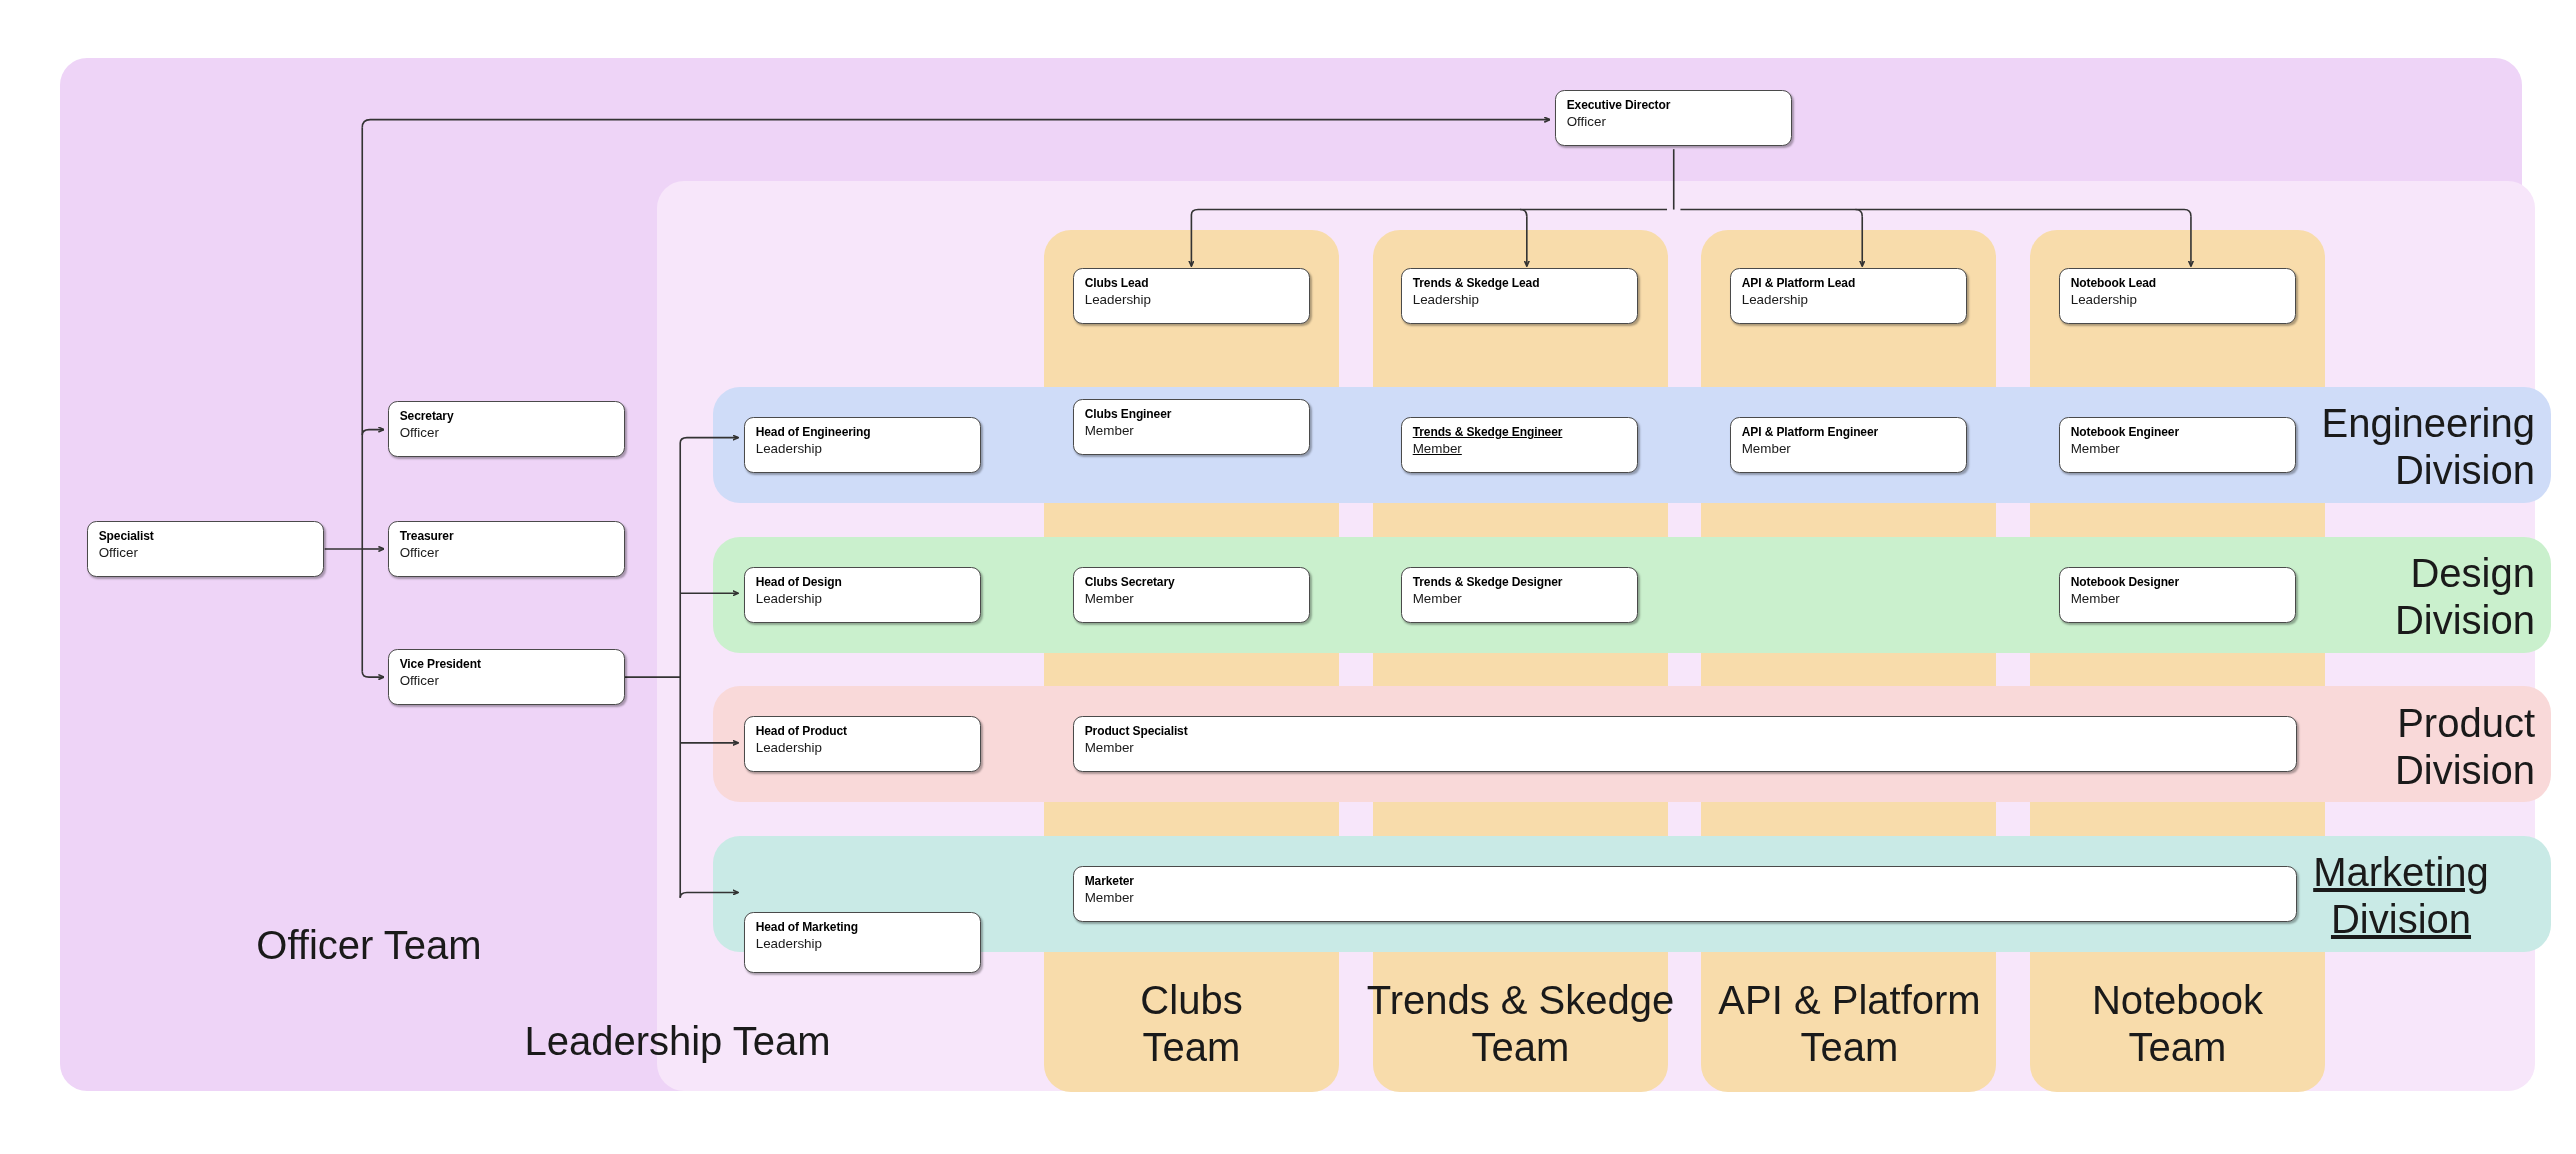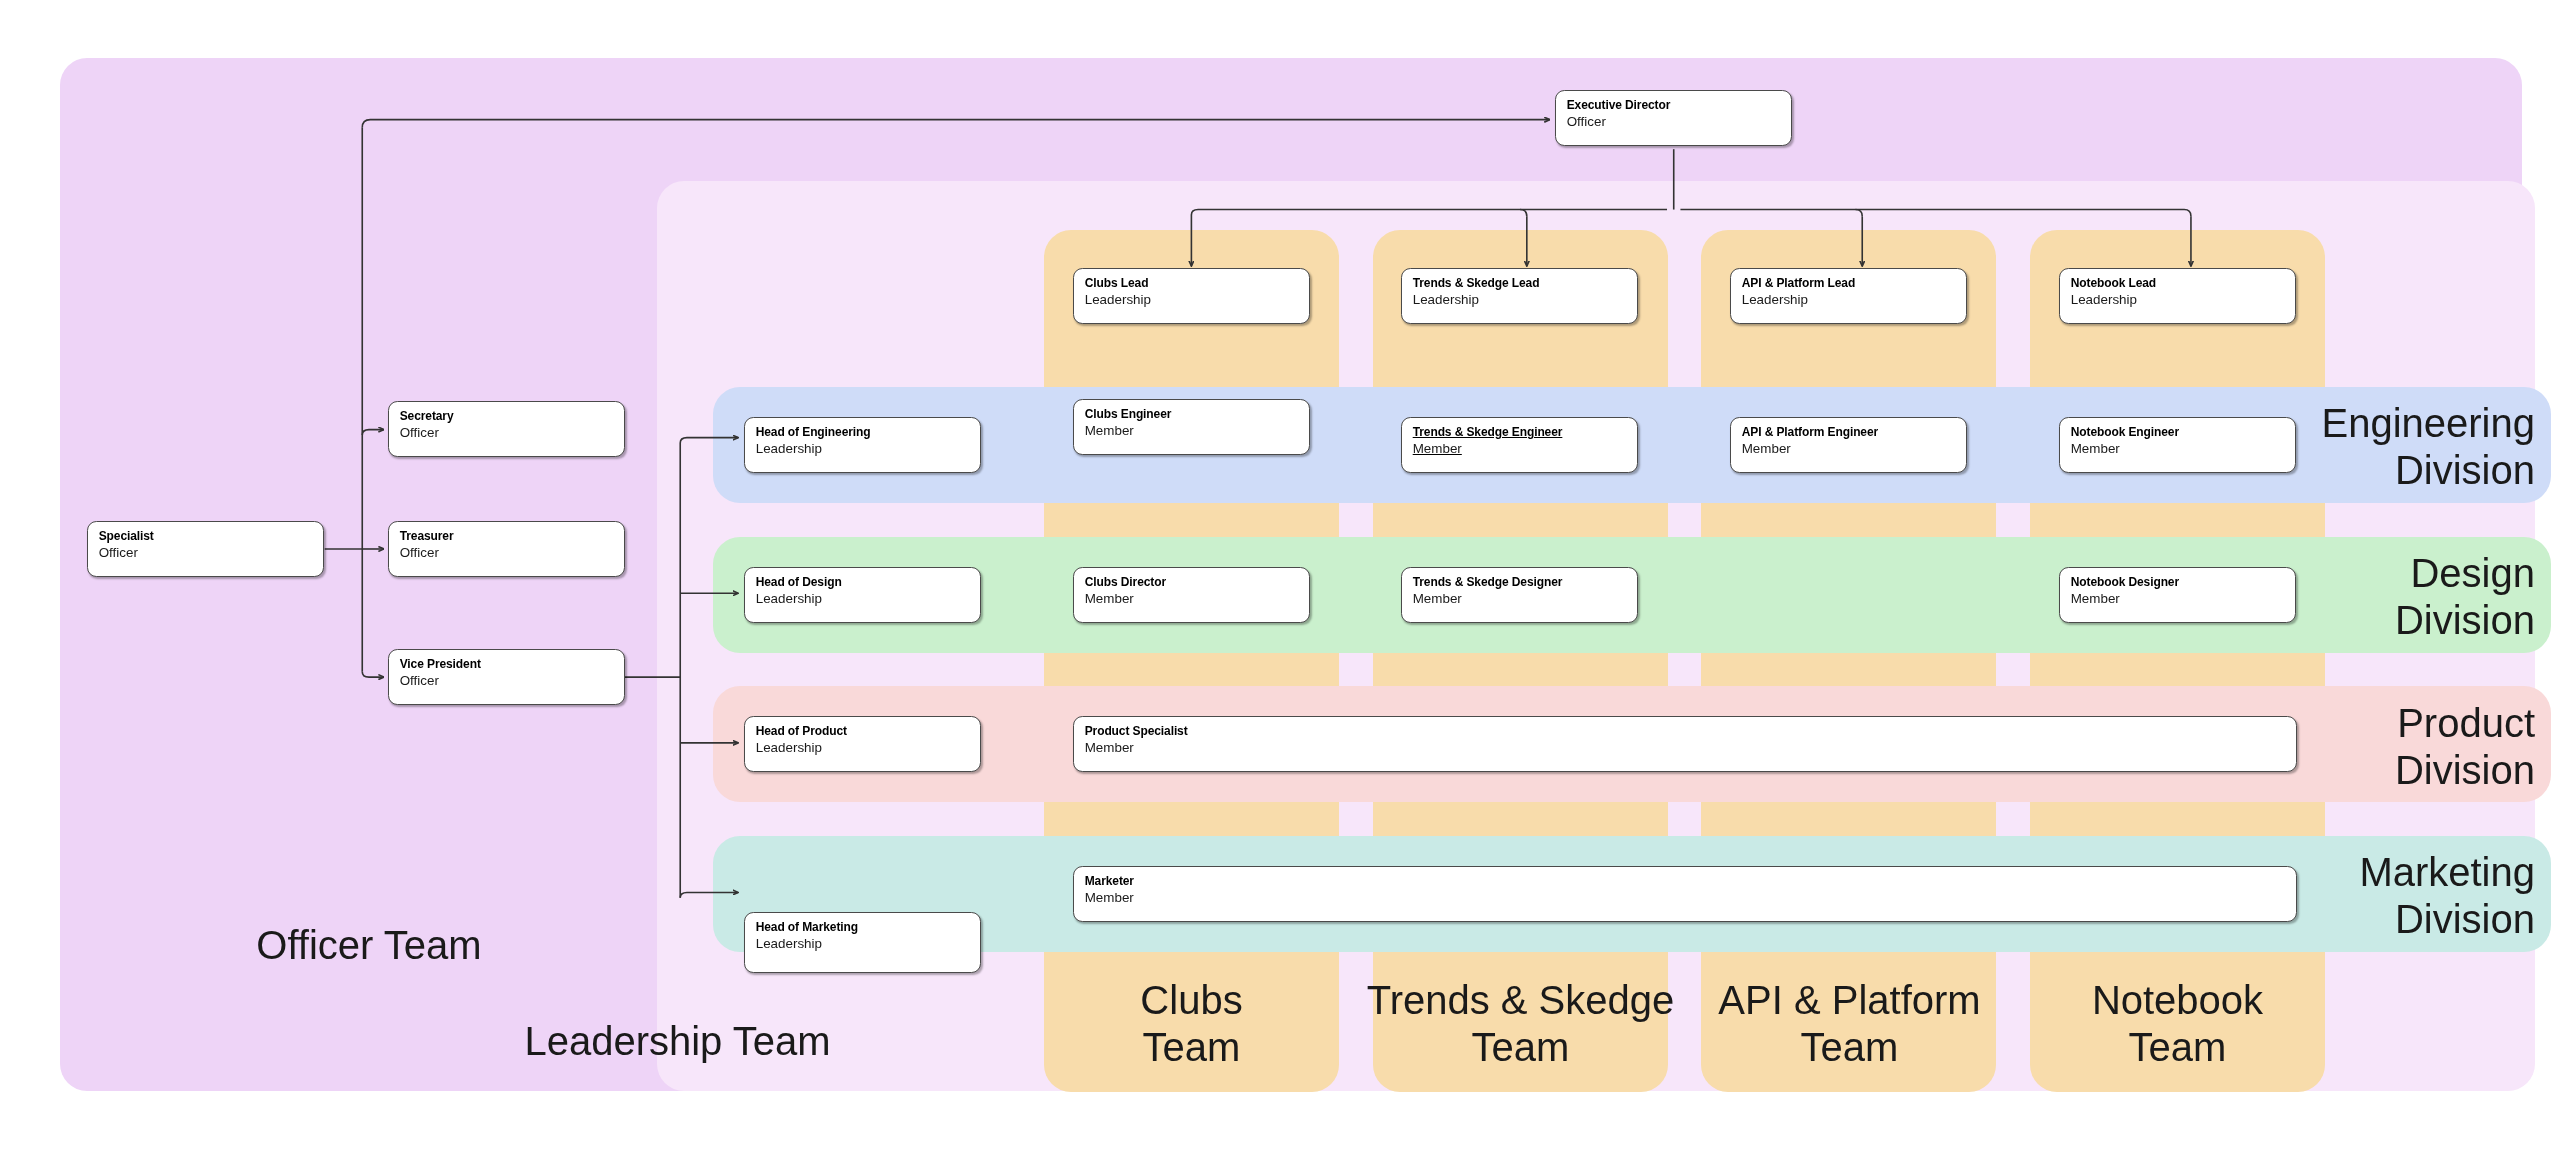--- a/index.html
+++ b/index.html
@@ -194,21 +194,21 @@
   <div class="node" style="left:2059px; top:417px; width:237px; height:56px;">
     <div class="title">Notebook Engineer</div>
     <div class="role">Member</div>
   </div>
 
   <div class="node" style="left:744px; top:567px; width:237px; height:56px;">
     <div class="title">Head of Design</div>
     <div class="role">Leadership</div>
   </div>
   <div class="node" style="left:1073px; top:567px; width:237px; height:56px;">
-    <div class="title">Clubs Director</div>
+    <div class="title">Clubs Secretary</div>
     <div class="role">Member</div>
   </div>
   <div class="node" style="left:1401px; top:567px; width:237px; height:56px;">
     <div class="title">Trends &amp; Skedge Designer</div>
     <div class="role">Member</div>
   </div>
   <div class="node" style="left:2059px; top:567px; width:237px; height:56px;">
     <div class="title">Notebook Designer</div>
     <div class="role">Member</div>
   </div>
@@ -234,21 +234,21 @@
   <div class="group-label" style="left:228px; top:922px; width:282px; text-align:center;">Officer Team</div>
 
   <div class="group-label" style="left:510px; top:1018px; width:335px; text-align:center;">Leadership Team</div>
 
   <div class="group-label" style="left:2267px; top:400px; width:268px; text-align:right;">Engineering
 Division</div>
   <div class="group-label" style="left:2267px; top:550px; width:268px; text-align:right;">Design
 Division</div>
   <div class="group-label" style="left:2267px; top:700px; width:268px; text-align:right;">Product
 Division</div>
-  <div class="group-label" style="left:2267px; top:849px; width:268px; text-align:right;">Marketing
+  <div class="group-label" style="left:2267px; top:849px; width:268px; text-align:center;text-decoration:underline;">Marketing
 Division</div>
 
   <div class="group-label" style="left:1044px; top:977px; width:295px; text-align:center;">Clubs
 Team</div>
   <div class="group-label" style="left:1366px; top:977px; width:309px; text-align:center;">Trends &amp; Skedge
 Team</div>
   <div class="group-label" style="left:1695px; top:977px; width:309px; text-align:center;">API &amp; Platform
 Team</div>
   <div class="group-label" style="left:2030px; top:977px; width:295px; text-align:center;">Notebook
 Team</div>

